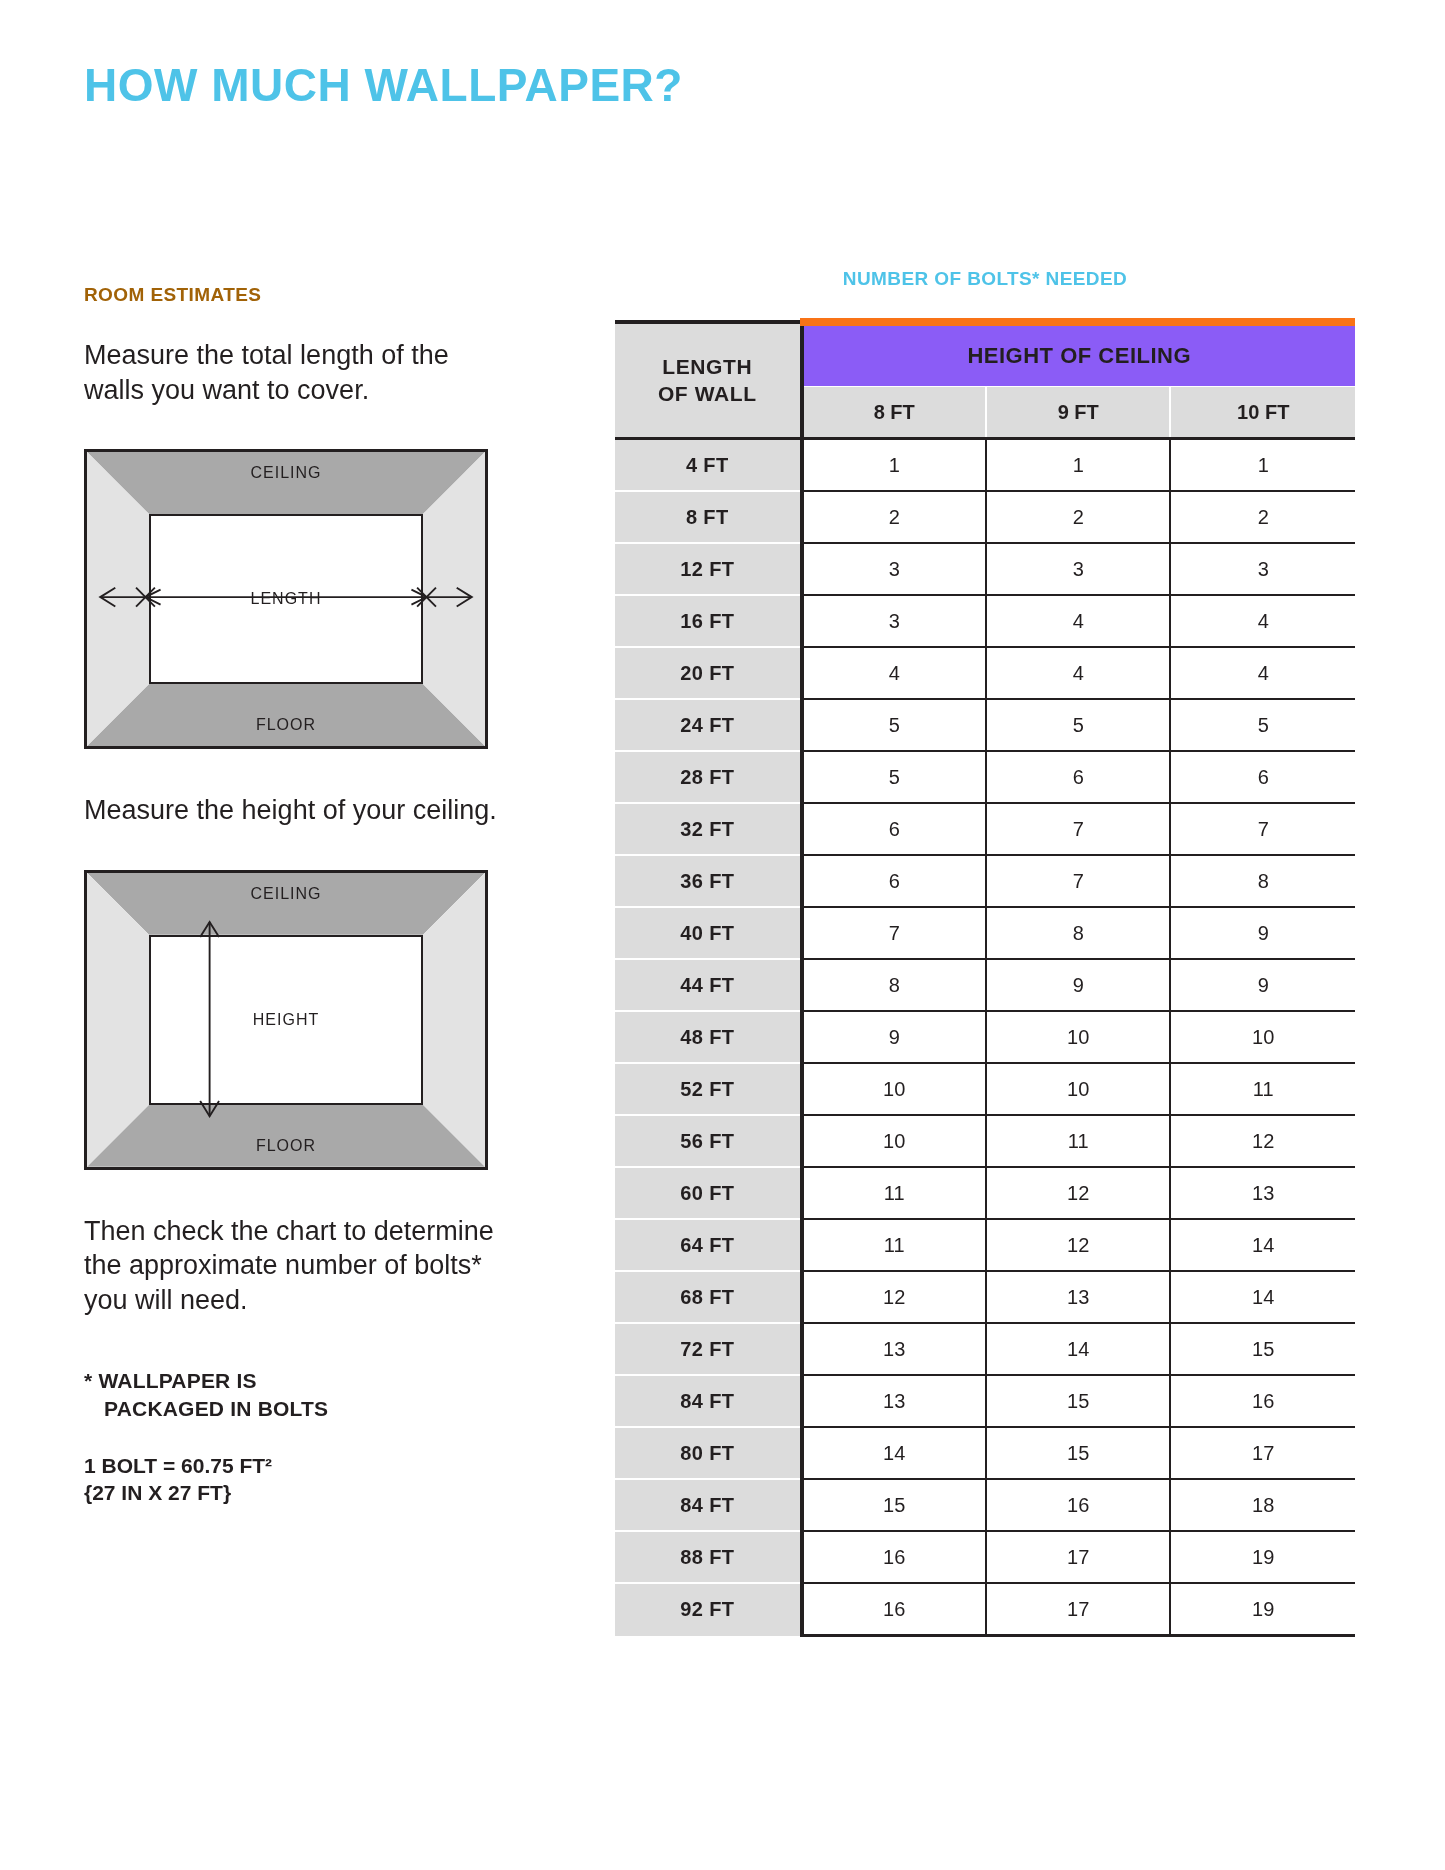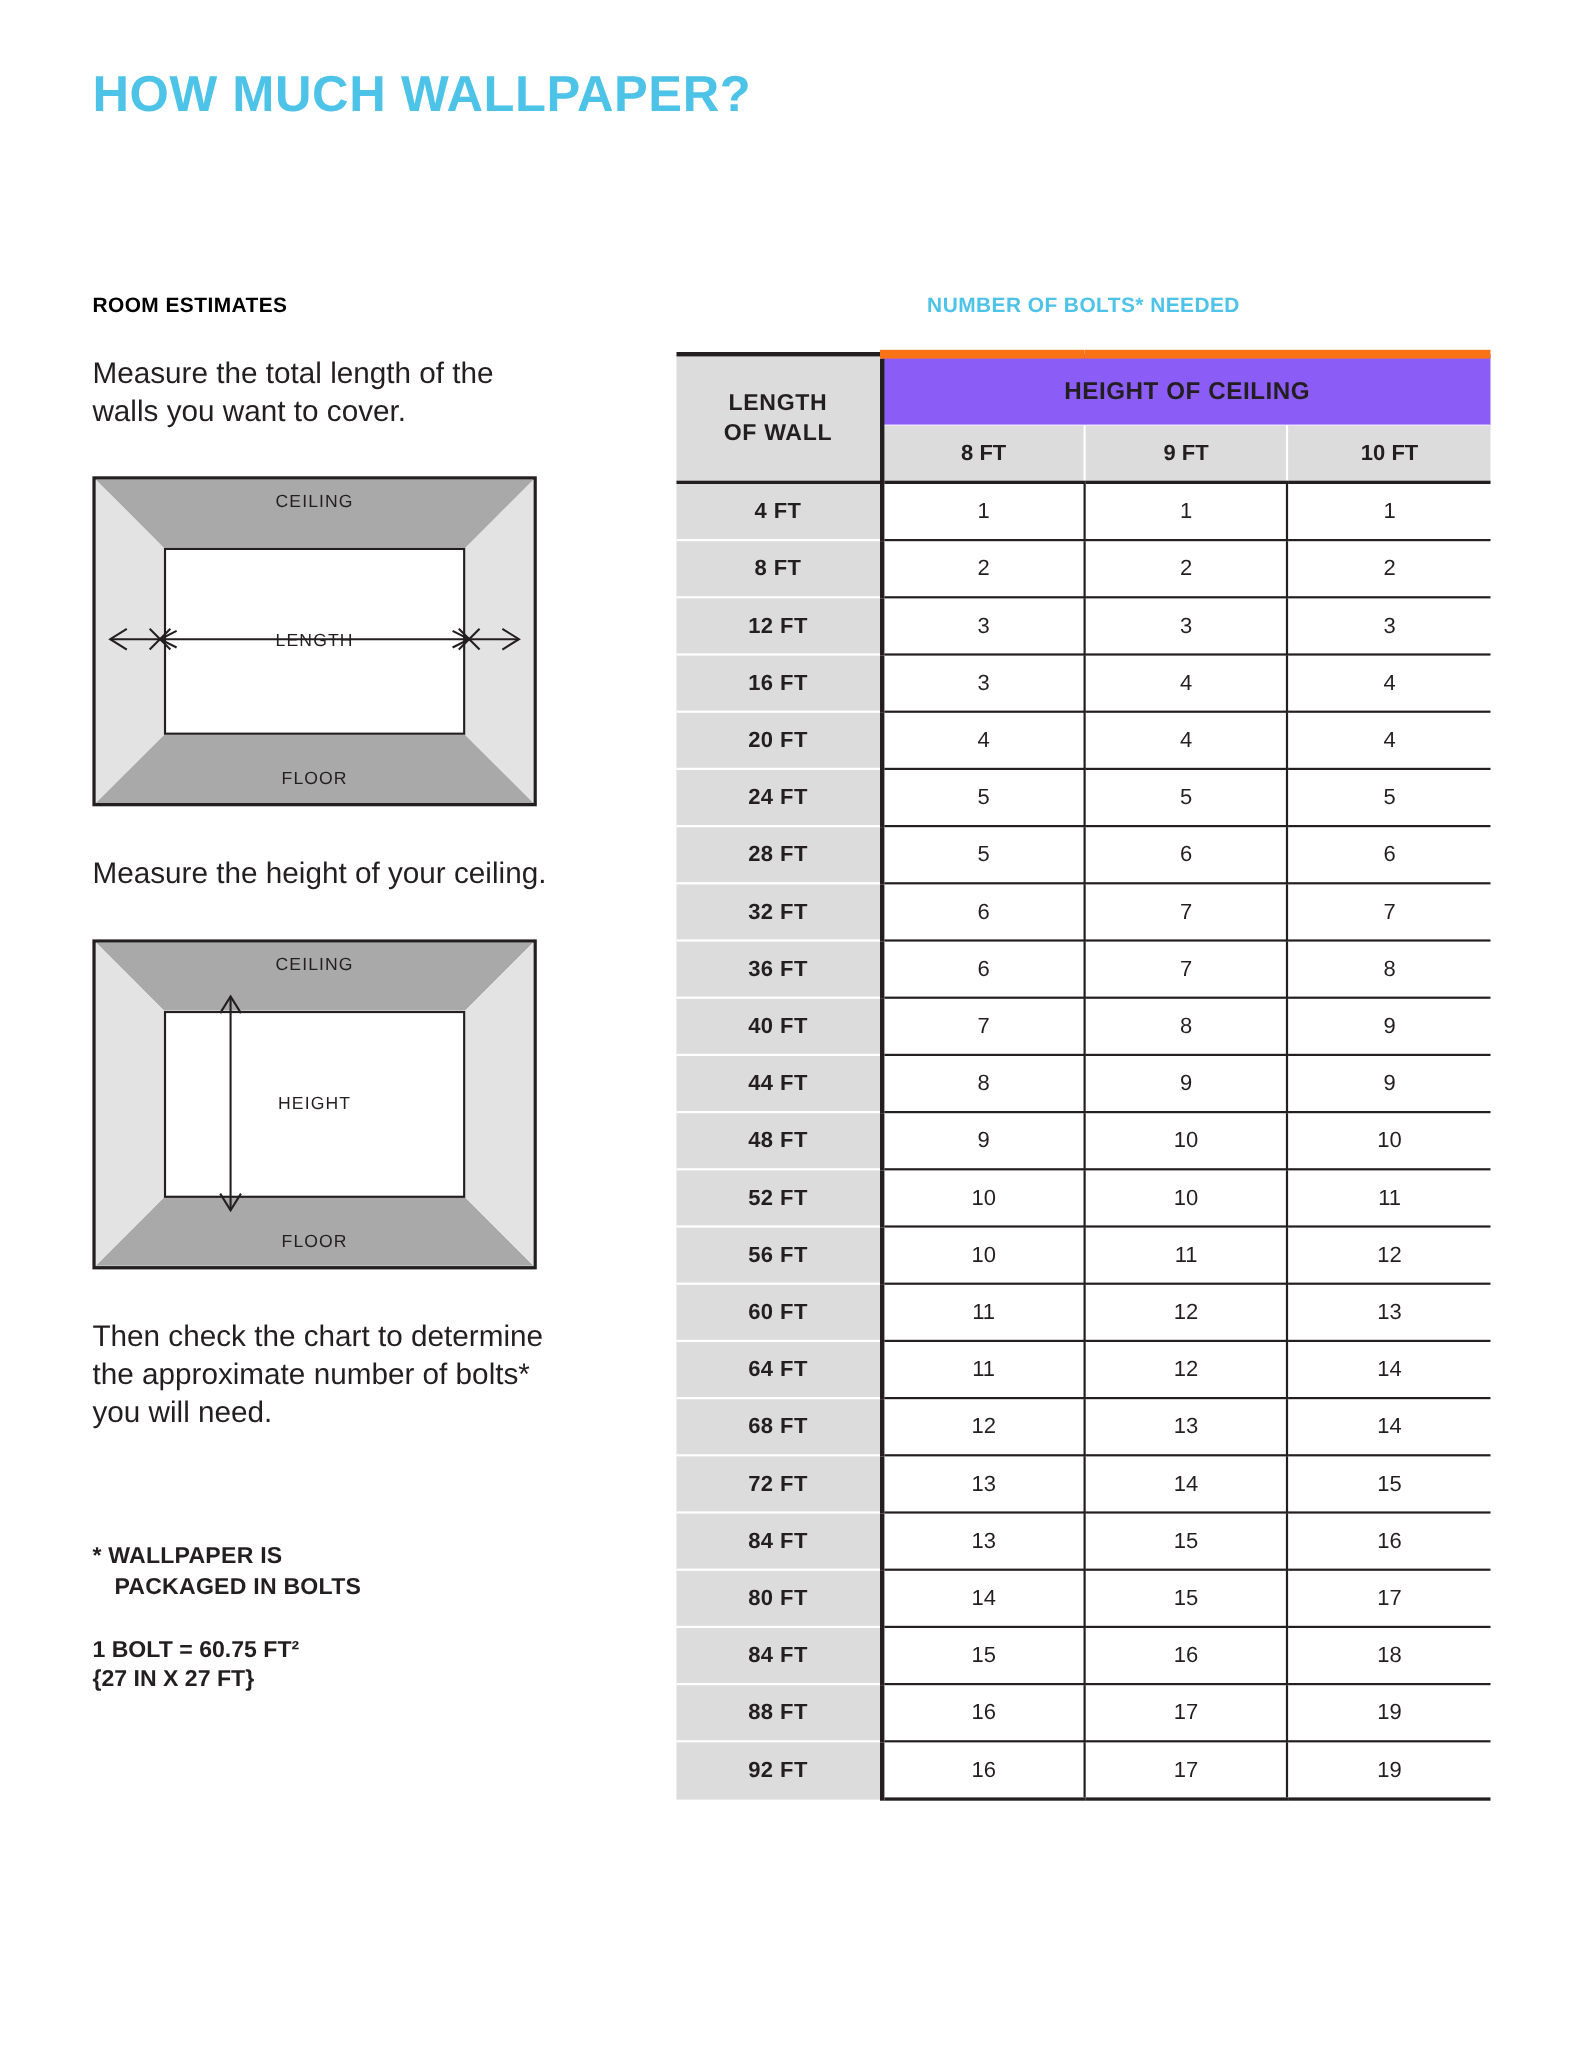--- a/index.html
+++ b/index.html
@@ -31,23 +31,24 @@
   
   #left-col {
     position: absolute;
     left: 84px;
     top: 268px;
     width: 420px;
   }
   .section-head {
     font-size: 19px;
     font-weight: bold;
-    color: #000000;
+    color: #a16207;
     letter-spacing: 0.4px;
     margin-bottom: 32px;
+    margin-top: 16px;
   }
   .para {
     font-size: 27px;
     line-height: 1.28;
     color: #231f20;
     margin: 0 0 0 0;
   }
   
   .room {
     position: relative;
@@ -252,21 +253,21 @@
         <polyline points="120,62 130,46 140,62" fill="none" stroke="#231f20" stroke-width="2"></polyline>
         <polyline points="120,236 130,252 140,236" fill="none" stroke="#231f20" stroke-width="2"></polyline>
       </svg>
       <div class="lbl lbl-ceiling">CEILING</div>
       <div class="lbl lbl-floor">FLOOR</div>
       <div class="lbl lbl-center">HEIGHT</div>
     </div>
 
     <p class="para" style="margin-top:44px;">Then check the chart to determine the approximate number of bolts* you will need.</p>
 
-    <div id="note-block" style="margin-top:100px;">
+    <div id="note-block" style="margin-top:50px;">
       <div>* WALLPAPER IS</div>
       <div style="padding-left:20px;">PACKAGED IN BOLTS</div>
     </div>
 
     <div id="bolt-block">
       <div>1 BOLT = 60.75 FT²</div>
       <div>{27 IN X 27 FT}</div>
     </div>
   </div>
 

